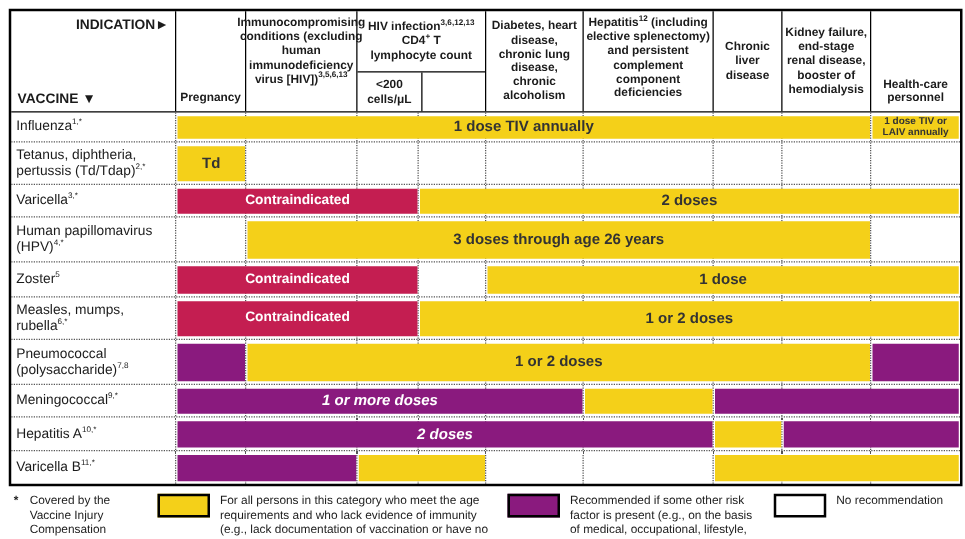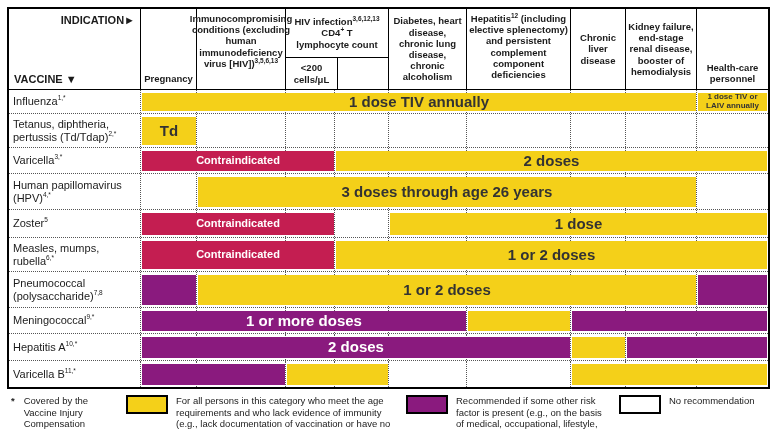--- a/index.html
+++ b/index.html
@@ -30,23 +30,23 @@
   .vrow:nth-child(1){min-height:23px}.vrow:nth-child(2){min-height:33px}
   .vrow:nth-child(3){min-height:25px}.vrow:nth-child(4){min-height:35px}
   .vrow:nth-child(5){min-height:27px}.vrow:nth-child(6){min-height:33px}
   .vrow:nth-child(7){min-height:35px}.vrow:nth-child(8){min-height:25px}
   .vrow:nth-child(9){min-height:26px}.vrow:nth-child(10){min-height:26px}
   .vlabel{grid-column:1;grid-row:1;display:flex;align-items:center;padding:2px 3px 2px 4px;
     font-size:11px;line-height:1.12;border-right:1px dotted #555;z-index:1;}
   .cellbg{grid-row:1;border-right:1px dotted #555;z-index:0;}
   .cellbg.last{border-right:none;}
   .bar{grid-row:1;z-index:2;margin:2.5px 1px;display:flex;align-items:center;justify-content:center;
-    font-size:15px;font-weight:bold;text-align:center;line-height:1.05;}
+    font-size:12px;font-weight:bold;text-align:center;line-height:1.05;}
   .bar.yellow{background:var(--yellow);color:#333;}
-  .bar.purple{background:var(--purple);color:#fff;}
+  .bar.purple{background:var(--purple);color:#fff;font-style:italic;}
   .bar.red{background:var(--red);color:#fff;font-size:11px;}
   .bar.small{font-size:8px;padding:0 1px;}
   
   .legend{display:flex;align-items:flex-start;margin-top:6px;padding-left:4px;gap:11px;}
   .lg{display:flex;align-items:flex-start;gap:8px;}
   .lgtext{font-size:9.5px;line-height:1.22;}
   .swatch{width:42px;height:19px;border:2px solid #000;flex:0 0 auto;box-sizing:border-box;}
   .sw-yellow{background:var(--yellow);} .sw-purple{background:var(--purple);} .sw-white{background:#fff;}
   .covered{width:104px;flex:0 0 auto;}
   .covered .star{font-size:9.5px;font-weight:bold;margin-right:1px;}

